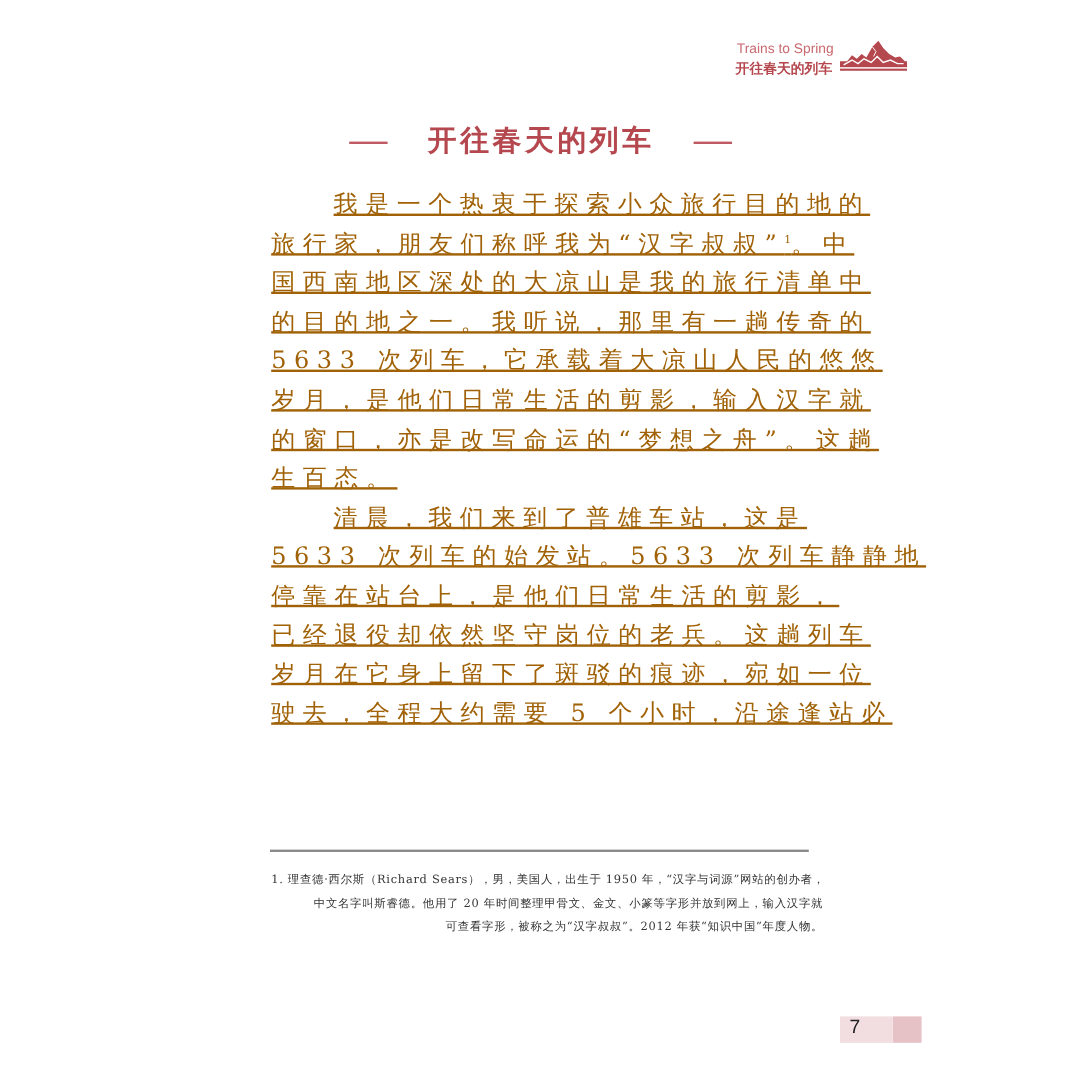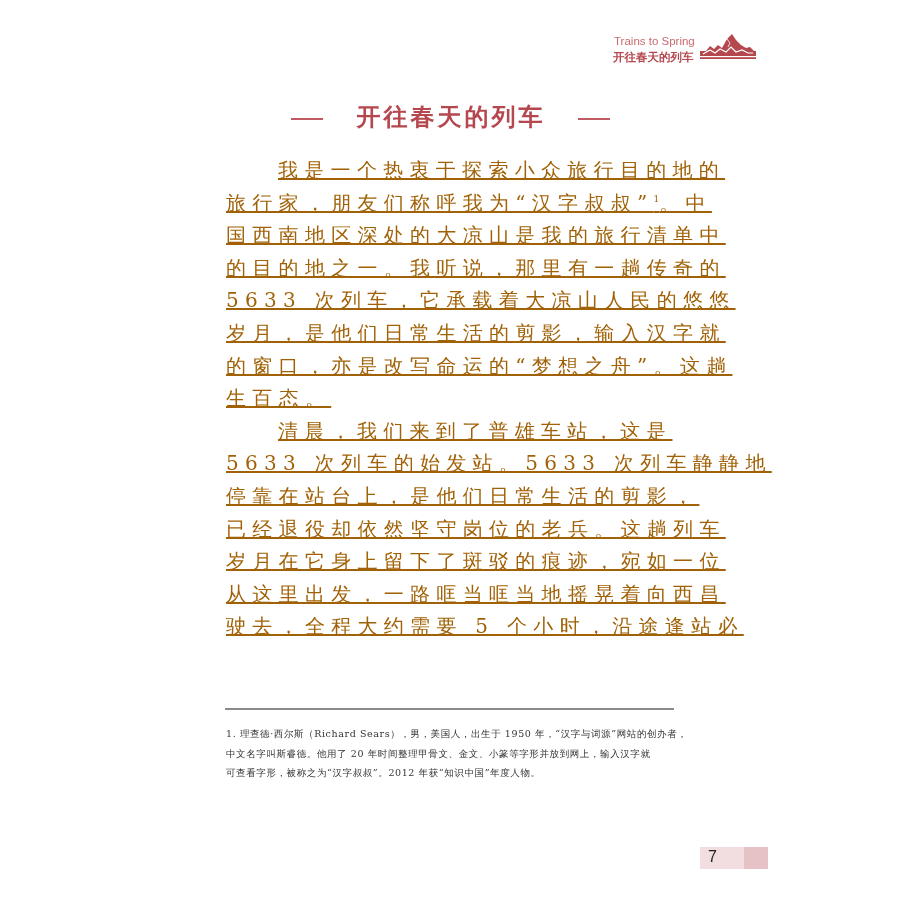--- a/index.html
+++ b/index.html
@@ -103,20 +103,21 @@
     top: 708px;
     width: 449px;
     height: 2px;
     background: #8a8a8a;
   }
   .footnotes {
     position: absolute;
     left: 226px;
     top: 724px;
     width: 460px;
+    text-align: right;
   }
   .fn-line {
     font-size: 9.5px;
     line-height: 19.5px;
     color: #333333;
     white-space: nowrap;
     letter-spacing: 0.6px;
   }
   .sup {
     font-size: 9px;
@@ -180,21 +181,20 @@
   <div class="line">5633 次列车，它承载着大凉山人民的悠悠</div>
   <div class="line">岁月，是他们日常生活的剪影，输入汉字就</div>
   <div class="line">的窗口，亦是改写命运的“梦想之舟”。这趟</div>
   <div class="line">生百态。</div>
 
   <div class="line indent">清晨，我们来到了普雄车站，这是</div>
   <div class="line">5633 次列车的始发站。5633 次列车静静地</div>
   <div class="line">停靠在站台上，是他们日常生活的剪影，</div>
   <div class="line">已经退役却依然坚守岗位的老兵。这趟列车</div>
   <div class="line">岁月在它身上留下了斑驳的痕迹，宛如一位</div>
-  <div class="line">从这里出发，一路哐当哐当地摇晃着向西昌</div>
   <div class="line">驶去，全程大约需要 5 个小时，沿途逢站必</div>
 </div>
 
 <div class="footnote-rule"></div>
 
 <div class="footnotes">
   <div class="fn-line">1. 理查德·西尔斯（Richard Sears），男，美国人，出生于 1950 年，“汉字与词源”网站的创办者，</div>
   <div class="fn-line">中文名字叫斯睿德。他用了 20 年时间整理甲骨文、金文、小篆等字形并放到网上，输入汉字就</div>
   <div class="fn-line">可查看字形，被称之为“汉字叔叔”。2012 年获“知识中国”年度人物。</div>
 </div>

